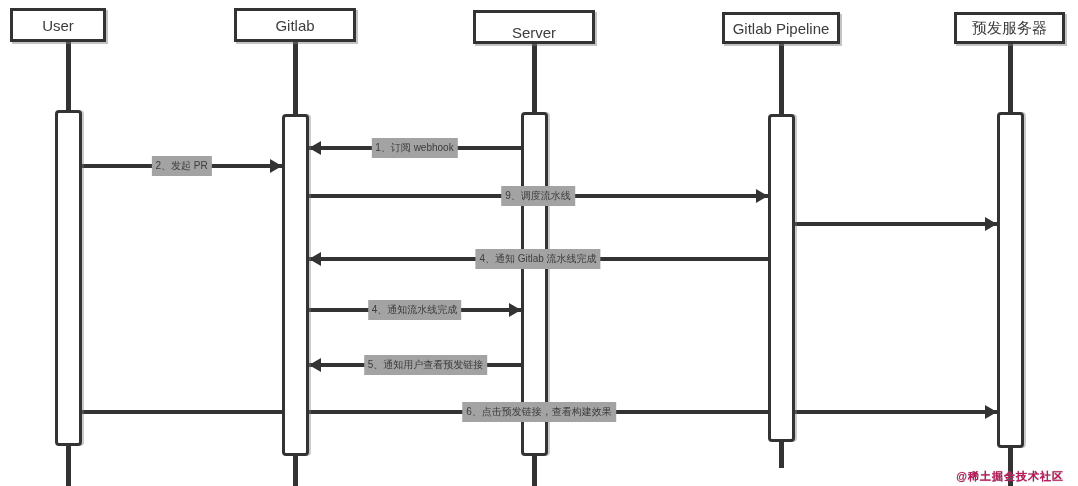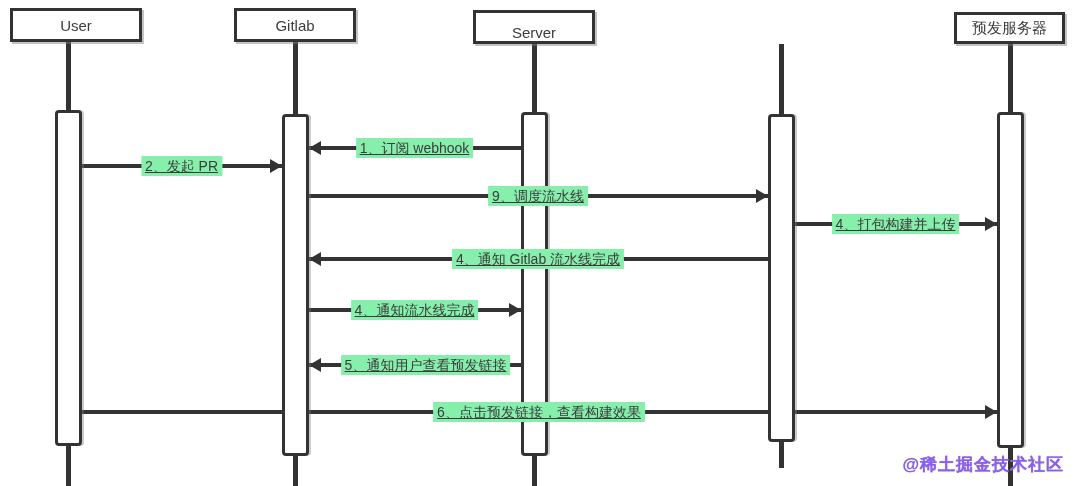--- a/index.html
+++ b/index.html
@@ -53,85 +53,86 @@
     width:0; height:0;
     border-top:7px solid transparent;
     border-bottom:7px solid transparent;
     z-index:2;
   }
   .message-arrowhead.dir-right { border-left:12px solid var(--line,#333); }
   .message-arrowhead.dir-left  { border-right:12px solid var(--line,#333); }
   .message-label {
     position:absolute;
     transform:translate(-50%,-50%);
-    background:#86efac;
+    background:#a3a3a3;
     padding:1px 4px;
-    font-size:14px;
+    font-size:10px;
     line-height:18px;
     color:var(--text,#3c3c3c);
     white-space:nowrap;
     z-index:4;
-    text-decoration:underline;
   }
   .watermark {
     position:absolute;
-    right:14px; bottom:10px;
-    font-size:17px;
+    right:14px; bottom:2px;
+    font-size:11px;
     font-weight:bold;
     letter-spacing:1px;
-    color:#8b5cf6;
+    color:#be185d;
     text-shadow:0 0 1px #8f8f8f;
     z-index:5;
     white-space:nowrap;
   }
 </style>
 </head>
 <body>
 
 <div id="stage" style="--bg: #ffffff; --line: #333333; --text: #3c3c3c;">
   <div class="watermark">@稀土掘金技术社区</div>
-<div class="actor-box" style="left: 10px; top: 8px; width: 132px; height: 34px;">
+<div class="actor-box" style="left: 10px; top: 8px; width: 96px; height: 34px;">
       <span class="actor-label">User</span>
     </div>
     <div class="lifeline" style="left: 68px; top: 42px; height: 68px;"></div>
     <div class="activation-bar" style="left: 68px; top: 110px; height: 336px;"></div>
     <div class="lifeline-tail" style="left: 68px; top: 446px; height: 40px;"></div>
     <div class="actor-box" style="left: 234px; top: 8px; width: 122px; height: 34px;">
       <span class="actor-label">Gitlab</span>
     </div>
     <div class="lifeline" style="left: 295px; top: 42px; height: 72px;"></div>
     <div class="activation-bar" style="left: 295px; top: 114px; height: 342px;"></div>
     <div class="lifeline-tail" style="left: 295px; top: 456px; height: 30px;"></div>
     <div class="actor-box" style="left: 473px; top: 10px; width: 122px; height: 34px; align-items: flex-end;">
       <span class="actor-label">Server</span>
     </div>
     <div class="lifeline" style="left: 534px; top: 44px; height: 68px;"></div>
     <div class="activation-bar" style="left: 534px; top: 112px; height: 344px;"></div>
     <div class="lifeline-tail" style="left: 534px; top: 456px; height: 30px;"></div>
+    <div class="actor-box" style="left: 722px; top: 12px; width: 118px; height: 32px;">
+      <span class="actor-label">Gitlab Pipeline</span>
+    </div>
     <div class="lifeline" style="left: 781px; top: 44px; height: 70px;"></div>
     <div class="activation-bar" style="left: 781px; top: 114px; height: 328px;"></div>
     <div class="lifeline-tail" style="left: 781px; top: 442px; height: 26px;"></div>
     <div class="actor-box" style="left: 954px; top: 12px; width: 111px; height: 32px;">
       <span class="actor-label">预发服务器</span>
     </div>
     <div class="lifeline" style="left: 1010px; top: 44px; height: 68px;"></div>
     <div class="activation-bar" style="left: 1010px; top: 112px; height: 336px;"></div>
     <div class="lifeline-tail" style="left: 1010px; top: 448px; height: 38px;"></div>
     <div class="message-line" style="left: 308.5px; top: 146px; width: 212px;"></div>
     <div class="message-arrowhead dir-left" style="left: 308.5px; top: 141px;"></div>
     <div class="message-label" style="left: 414.5px; top: 148px;">1、订阅 webhook</div>
     <div class="message-line" style="left: 81.5px; top: 164px; width: 200px;"></div>
     <div class="message-arrowhead dir-right" style="left: 269.5px; top: 159px;"></div>
     <div class="message-label" style="left: 181.5px; top: 166px;">2、发起 PR</div>
     <div class="message-line" style="left: 308.5px; top: 194px; width: 459px;"></div>
     <div class="message-arrowhead dir-right" style="left: 755.5px; top: 189px;"></div>
     <div class="message-label" style="left: 538px; top: 196px;">9、调度流水线</div>
     <div class="message-line" style="left: 794.5px; top: 222px; width: 202px;"></div>
     <div class="message-arrowhead dir-right" style="left: 984.5px; top: 217px;"></div>
-    <div class="message-label" style="left: 895.5px; top: 224px;">4、打包构建并上传</div>
     <div class="message-line" style="left: 308.5px; top: 257px; width: 459px;"></div>
     <div class="message-arrowhead dir-left" style="left: 308.5px; top: 252px;"></div>
     <div class="message-label" style="left: 538px; top: 259px;">4、通知 Gitlab 流水线完成</div>
     <div class="message-line" style="left: 308.5px; top: 308px; width: 212px;"></div>
     <div class="message-arrowhead dir-right" style="left: 508.5px; top: 303px;"></div>
     <div class="message-label" style="left: 414.5px; top: 310px;">4、通知流水线完成</div>
     <div class="message-line" style="left: 308.5px; top: 363px; width: 212px;"></div>
     <div class="message-arrowhead dir-left" style="left: 308.5px; top: 358px;"></div>
     <div class="message-label" style="left: 414.5px; top: 365px; margin-left: 11px;">5、通知用户查看预发链接</div>
     <div class="message-line" style="left: 81.5px; top: 410px; width: 915px;"></div>

